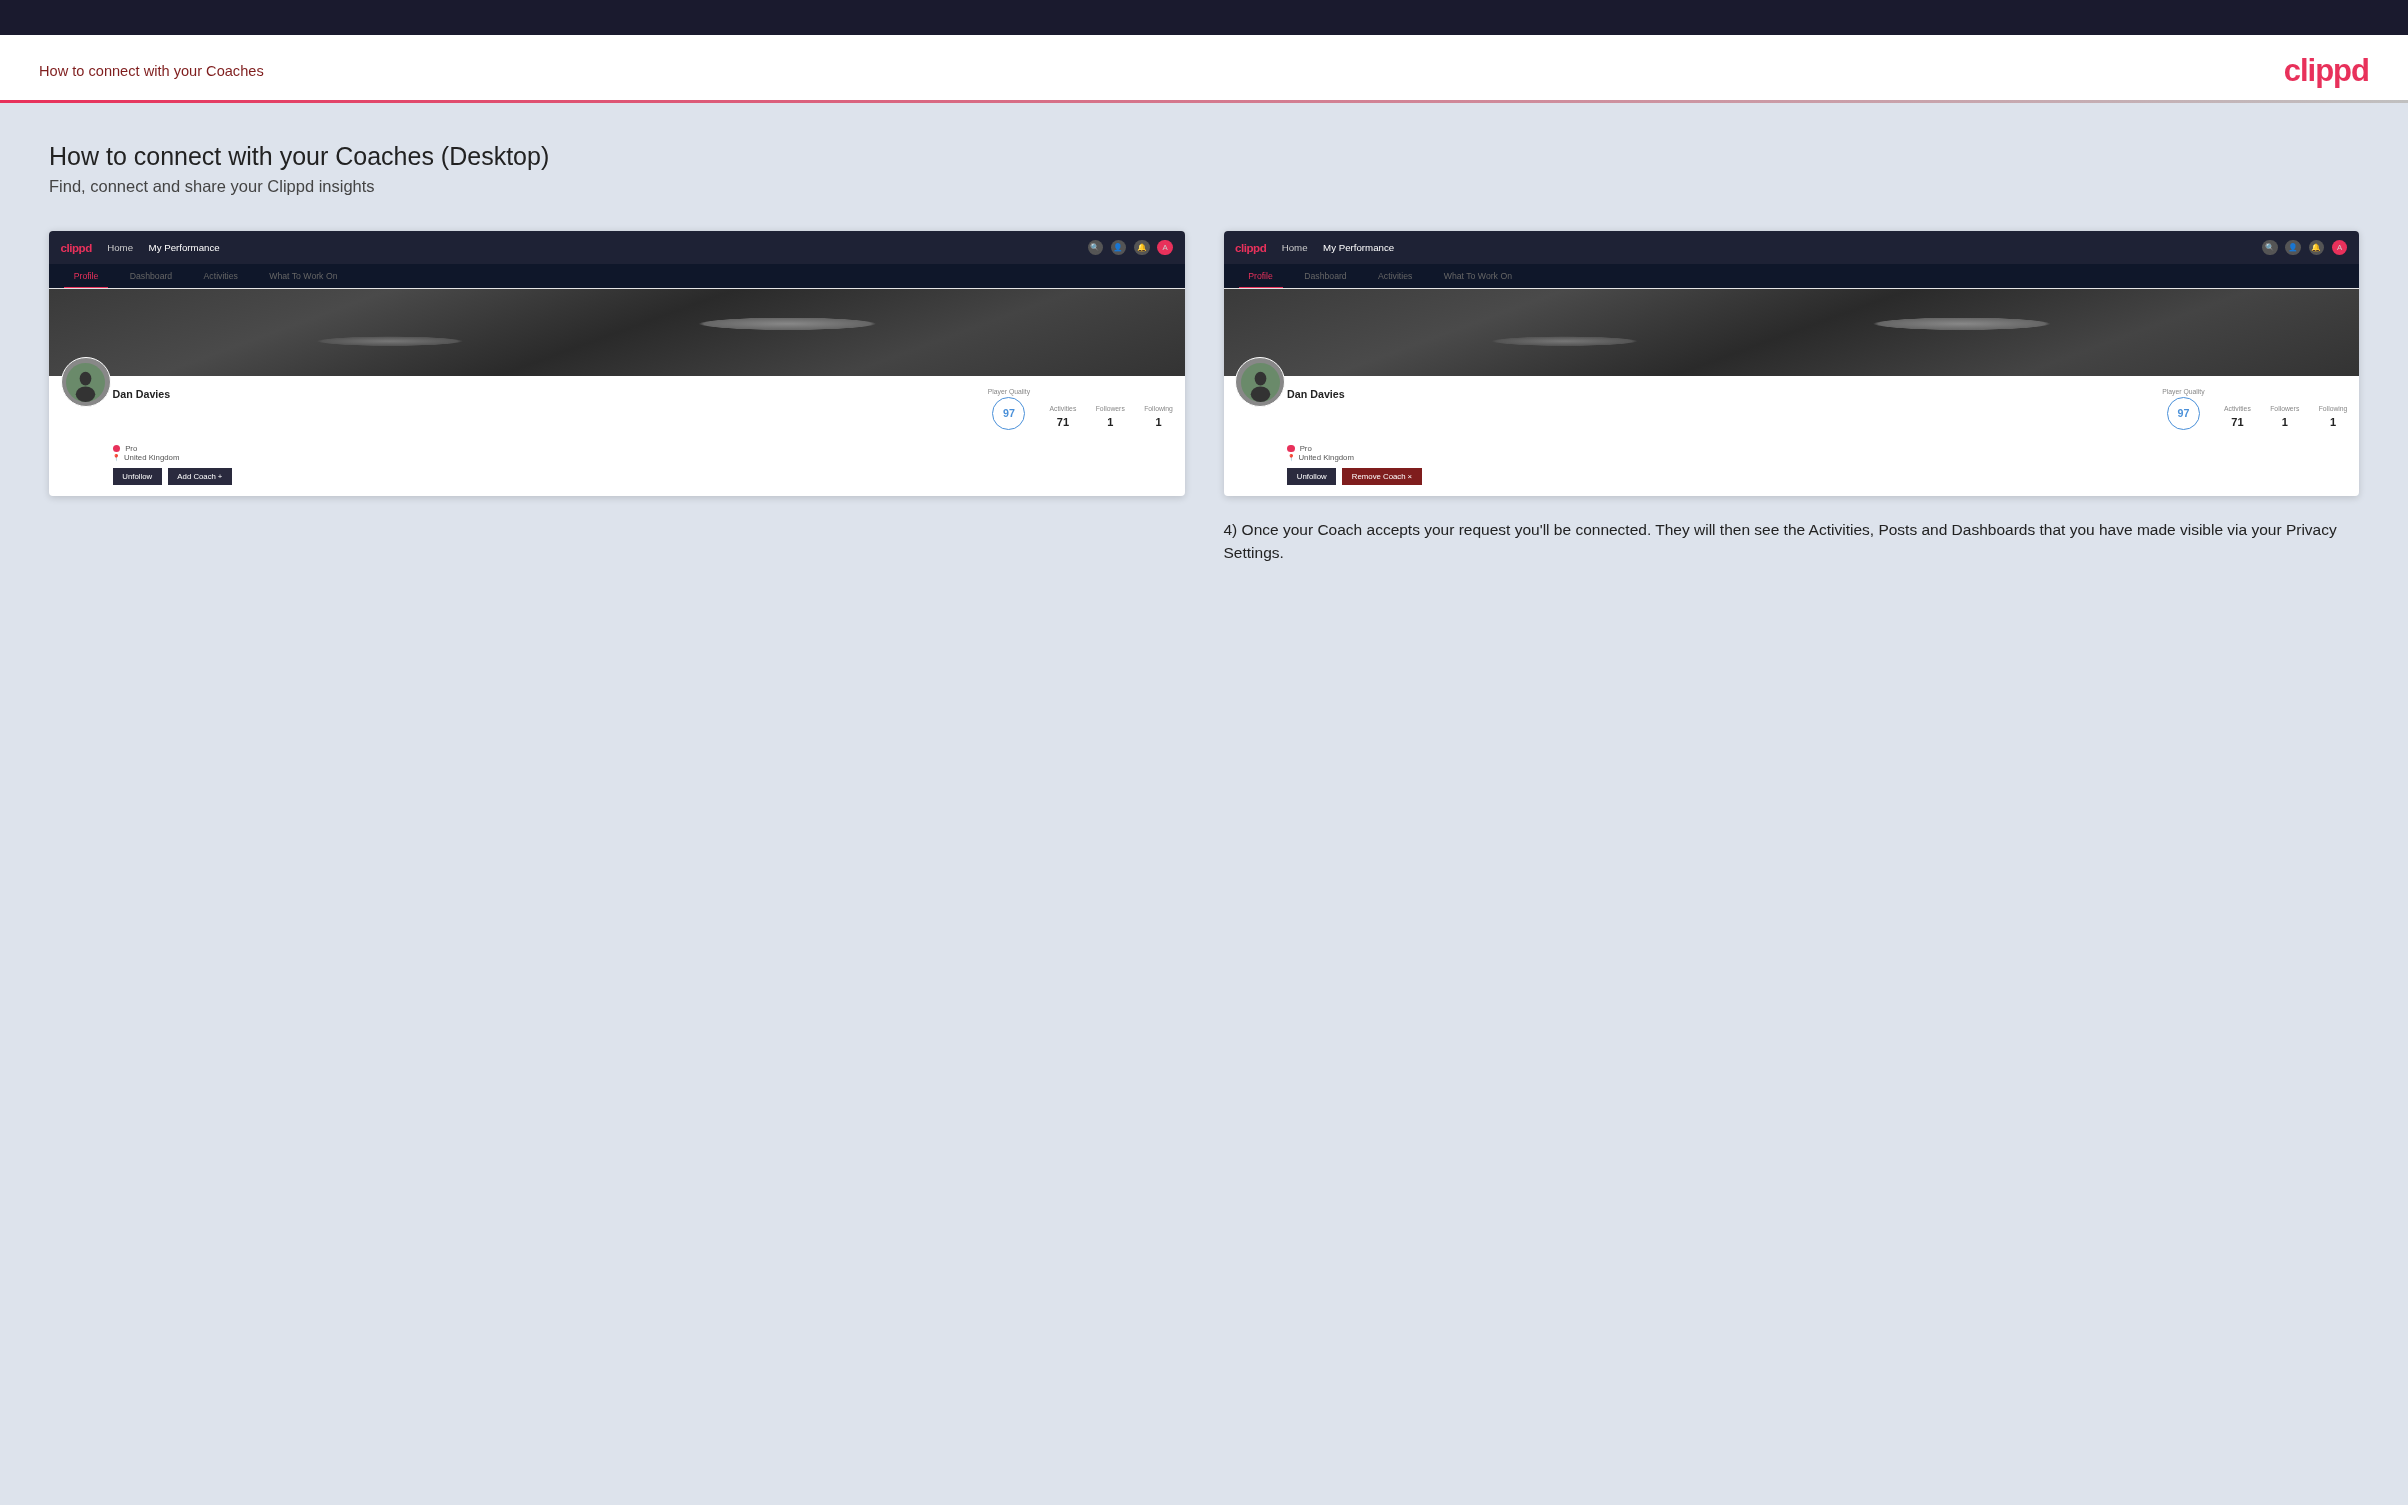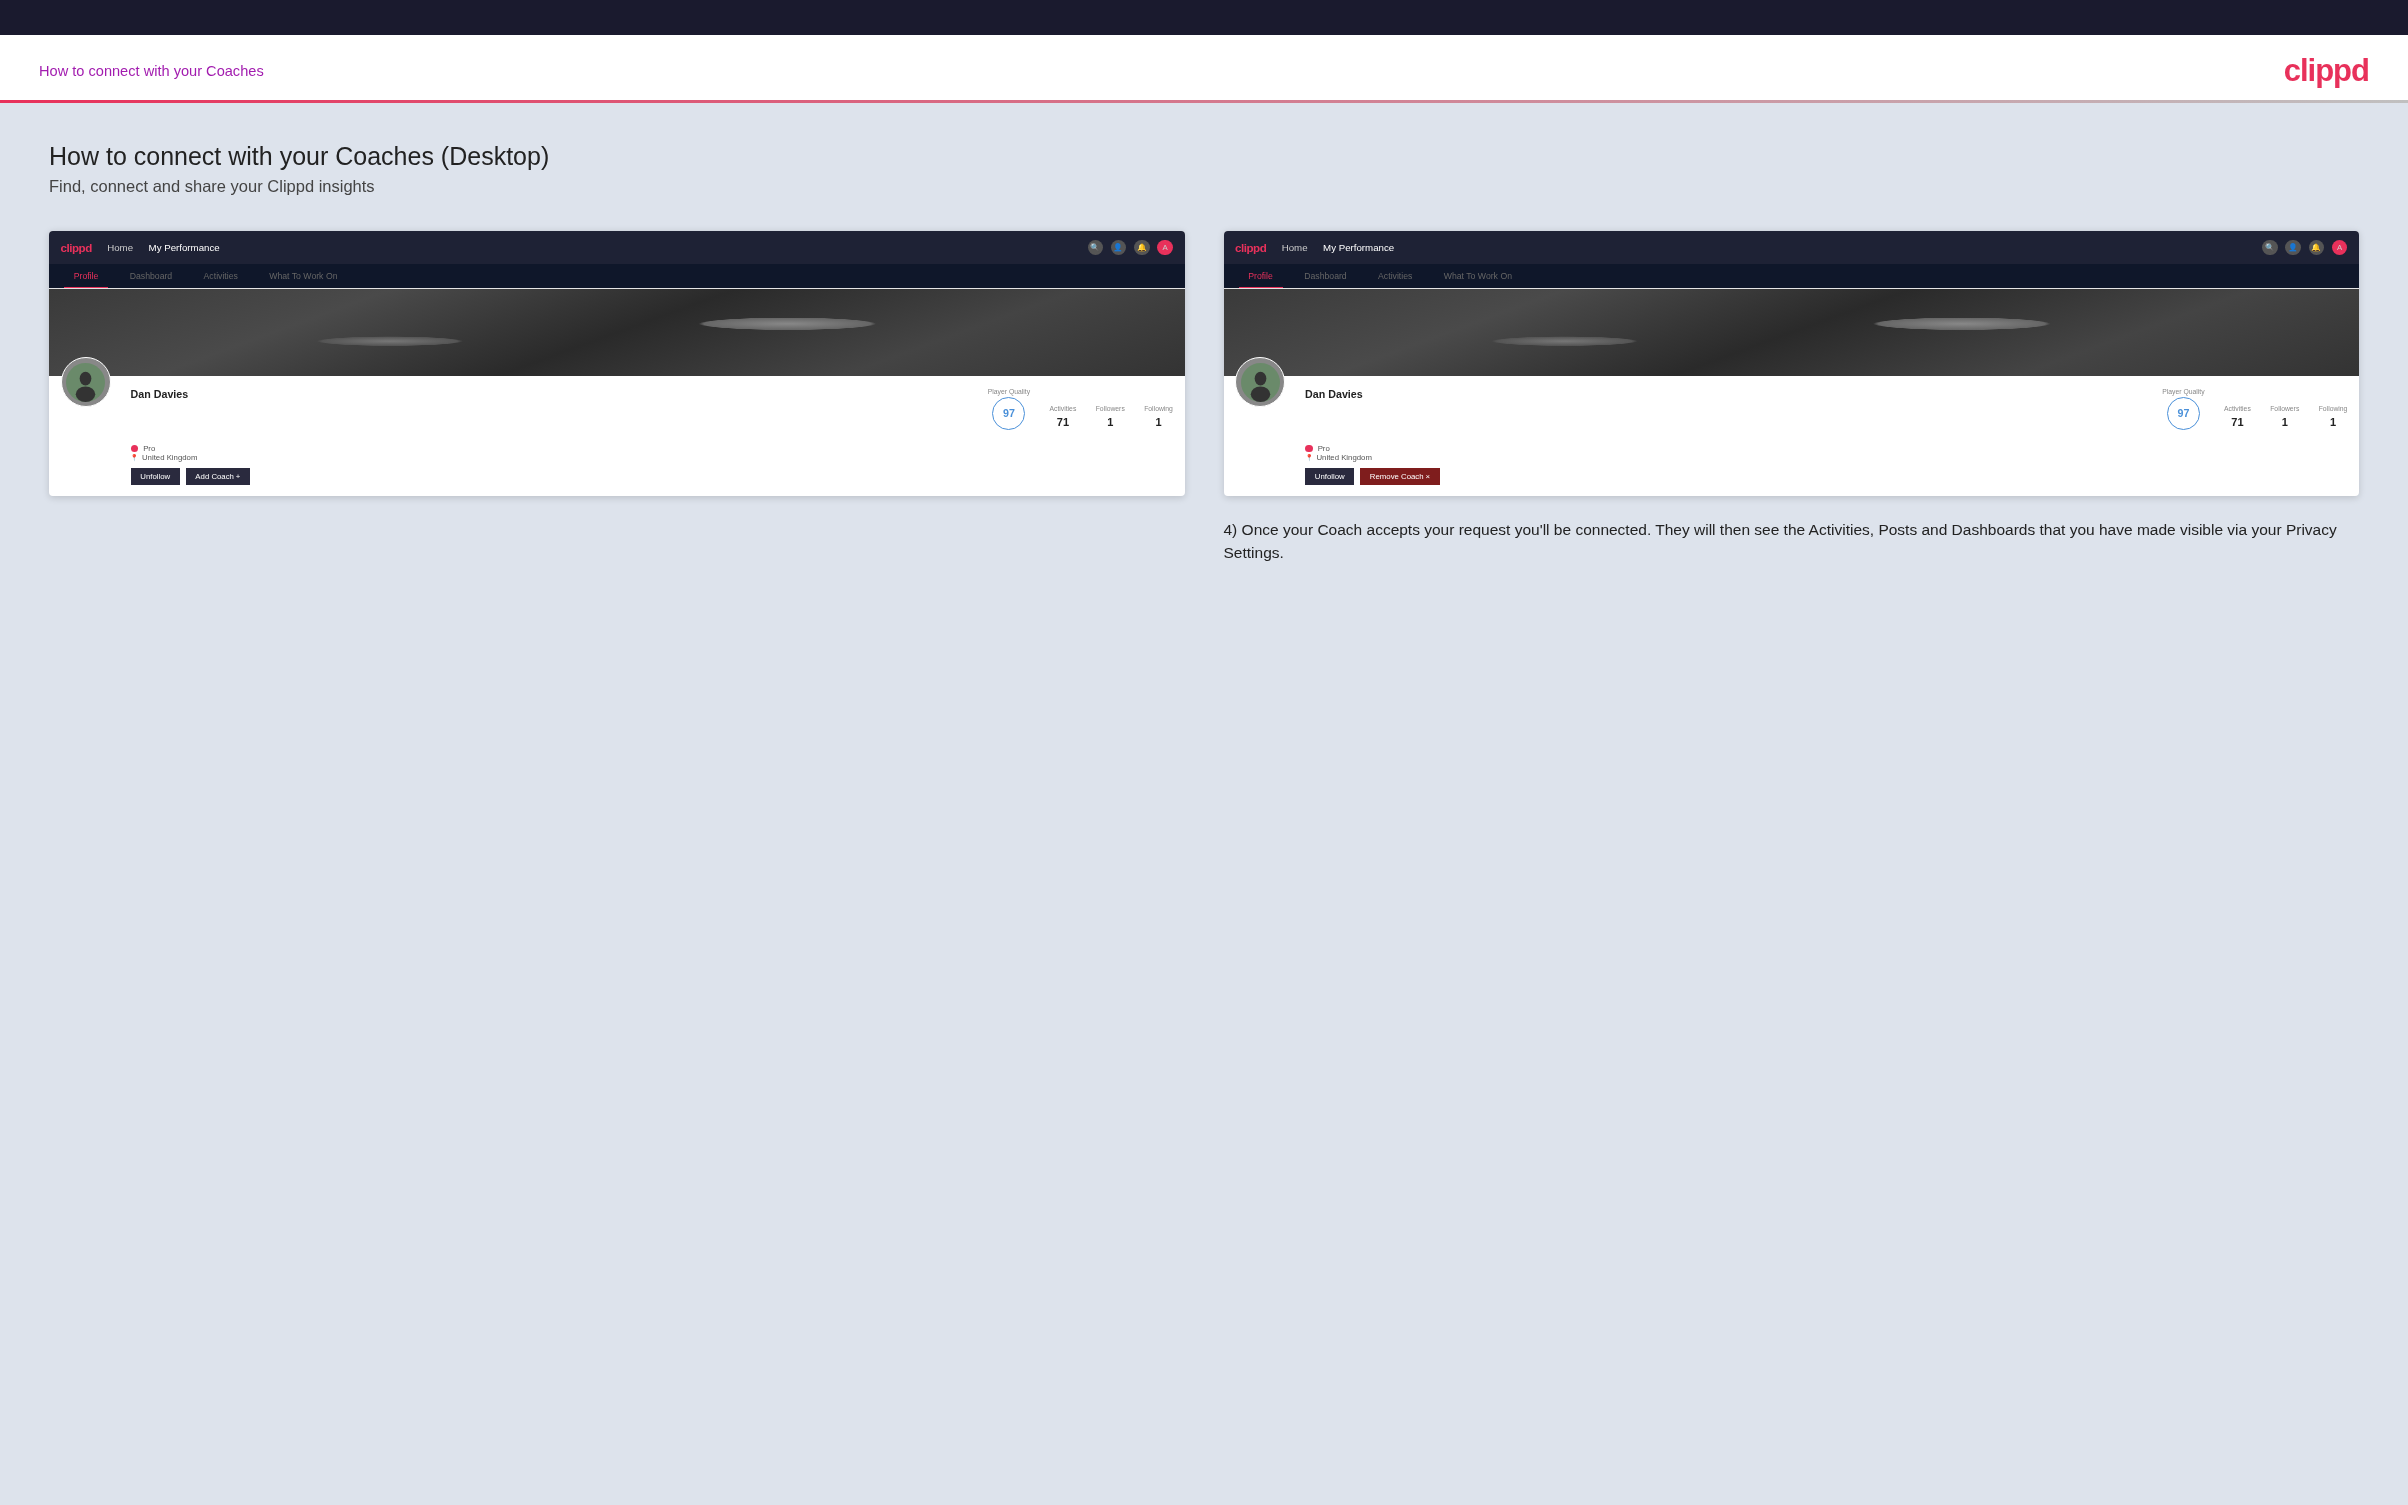--- a/index.html
+++ b/index.html
@@ -17,21 +17,21 @@
     
     .header {
       display: flex;
       align-items: center;
       justify-content: space-between;
       padding: 17.5px 39px 11.6px 39px;
       background: #fff;
     }
     .header-title {
       font-size: 14.6px;
-      color: #a21caf;
+      color: #7f1d1d;
     }
     .clippd-logo {
       font-size: 31px;
       font-weight: 700;
       color: #e8315b;
       letter-spacing: -1px;
     }
     .header-divider {
       height: 2.9px;
       background: linear-gradient(to right, #e8315b, #c0c0c0);
@@ -146,21 +146,21 @@
       background: 
         radial-gradient(ellipse at 65% 40%, #888 0%, #666 8%, transparent 8.5%),
         radial-gradient(ellipse at 30% 60%, #777 0%, #555 6%, transparent 6.5%),
         linear-gradient(160deg, #3a3a3a 0%, #4a4a4a 25%, #2a2a2a 50%, #444 75%, #333 100%);
     }
     
     .mockup-profile {
       padding: 7.8px 11.6px 11.6px 11.6px;
       display: flex;
       align-items: flex-start;
-      gap: 20px;
+      gap: 2px;
       position: relative;
     }
     .mockup-avatar-wrap {
       margin-top: -27px;
       position: relative;
       z-index: 2;
     }
     .mockup-avatar {
       width: 50px;
       height: 50px;

